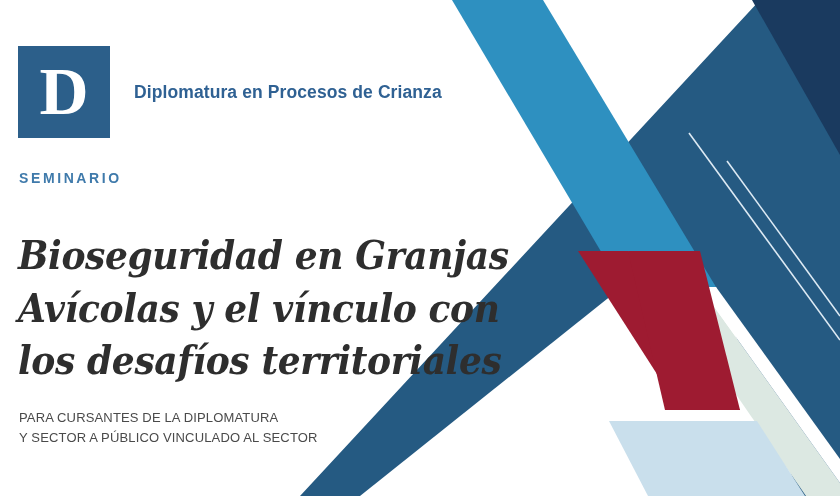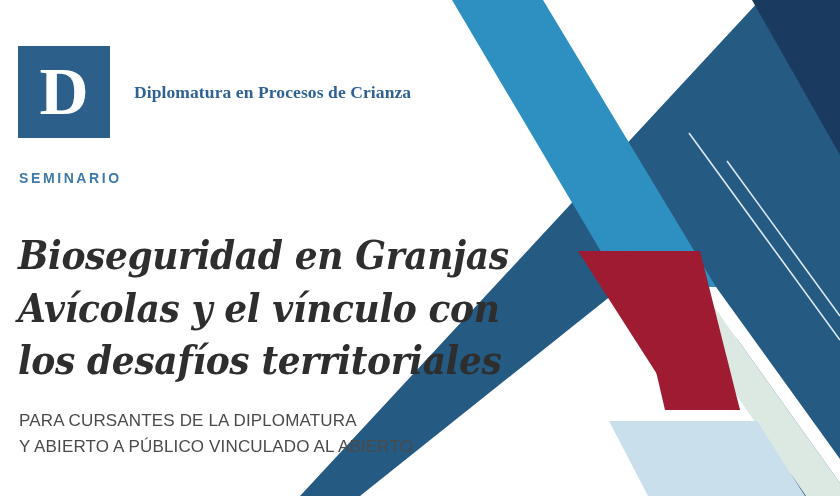--- a/index.html
+++ b/index.html
@@ -46,21 +46,21 @@
     font-weight:700;
     font-size:68px;
     line-height:1;
     color:#ffffff;
     letter-spacing:0;
     margin-top:-2px;
   }
   #program-title{
     margin-left:24px;
     color:#2F6193;
-    font-family:Liberation Serif, serif;
+    font-family:Liberation Sans, sans-serif;
     font-weight:700;
     font-size:17.5px;
     line-height:1.42;
     letter-spacing:.1px;
     max-width:350px;
   }
   #program-title .ln{display:block;white-space:nowrap;}
 
   
   #eyebrow{
@@ -93,21 +93,21 @@
   #main-title .ln{display:block;white-space:nowrap;}
 
   
   #audience{
     position:absolute;
     left:19px;
     top:408px;
     color:#4A4A4A;
     font-family:"Liberation Sans", sans-serif;
     font-weight:400;
-    font-size:17px;
+    font-size:13px;
     line-height:1.5;
     letter-spacing:.15px;
   }
   #audience .ln{display:block;white-space:nowrap;}
 </style>
 </head>
 <body>
 
 <div id="poster">
 
@@ -149,16 +149,16 @@
   <div id="eyebrow">SEMINARIO</div>
 
   <h1 id="main-title">
     <span class="ln">Bioseguridad en Granjas</span>
     <span class="ln">Avícolas y el vínculo con</span>
     <span class="ln">los desafíos territoriales</span>
   </h1>
 
   <div id="audience">
     <span class="ln">PARA CURSANTES DE LA DIPLOMATURA</span>
-    <span class="ln">Y ABIERTO A PÚBLICO VINCULADO AL ABIERTO</span>
+    <span class="ln">Y SECTOR A PÚBLICO VINCULADO AL SECTOR</span>
   </div>
 
 </div>
 
 </body></html>

